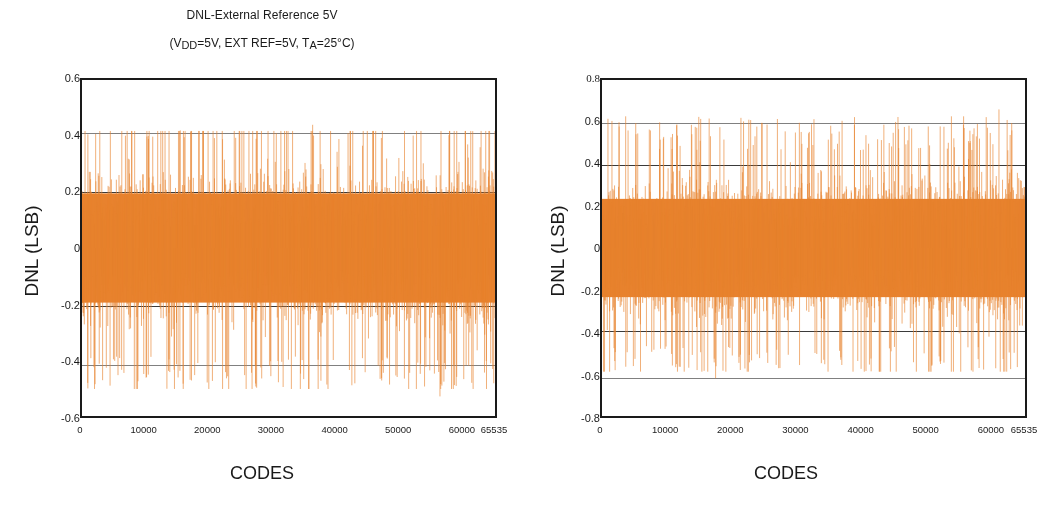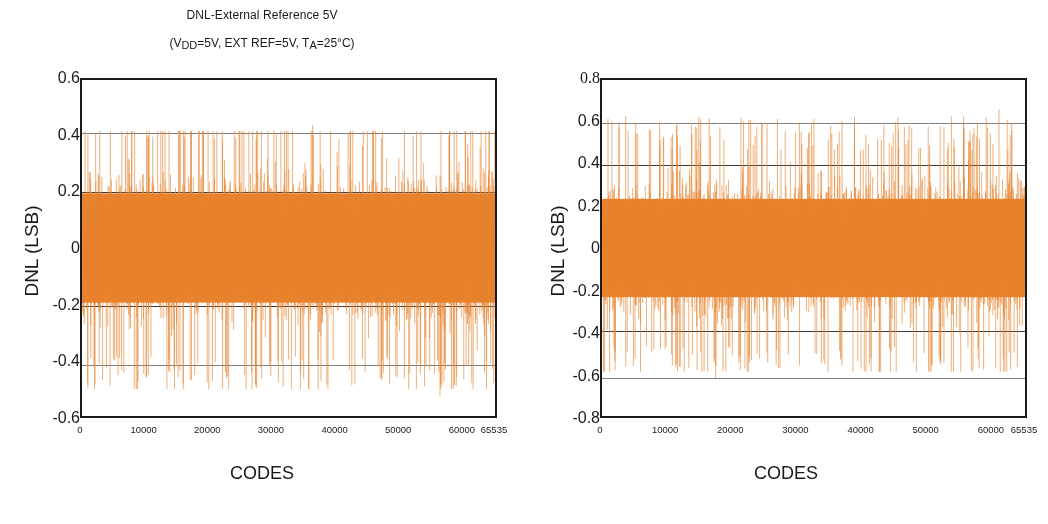--- a/index.html
+++ b/index.html
@@ -73,21 +73,21 @@
   .series-canvas {
     position: absolute;
     top: 0; left: 0;
     width: 100%;
     height: 100%;
   }
   .ytick-label {
     position: absolute;
     right: 0;
     text-align: right;
-    font-size: 16px;
+    font-size: 11px;
     color: #1a1a1a;
     transform: translateY(-50%);
     white-space: nowrap;
   }
   .ytick-mark {
     position: absolute;
     height: 2px;
     width: 6px;
     background: #1a1a1a;
   }

